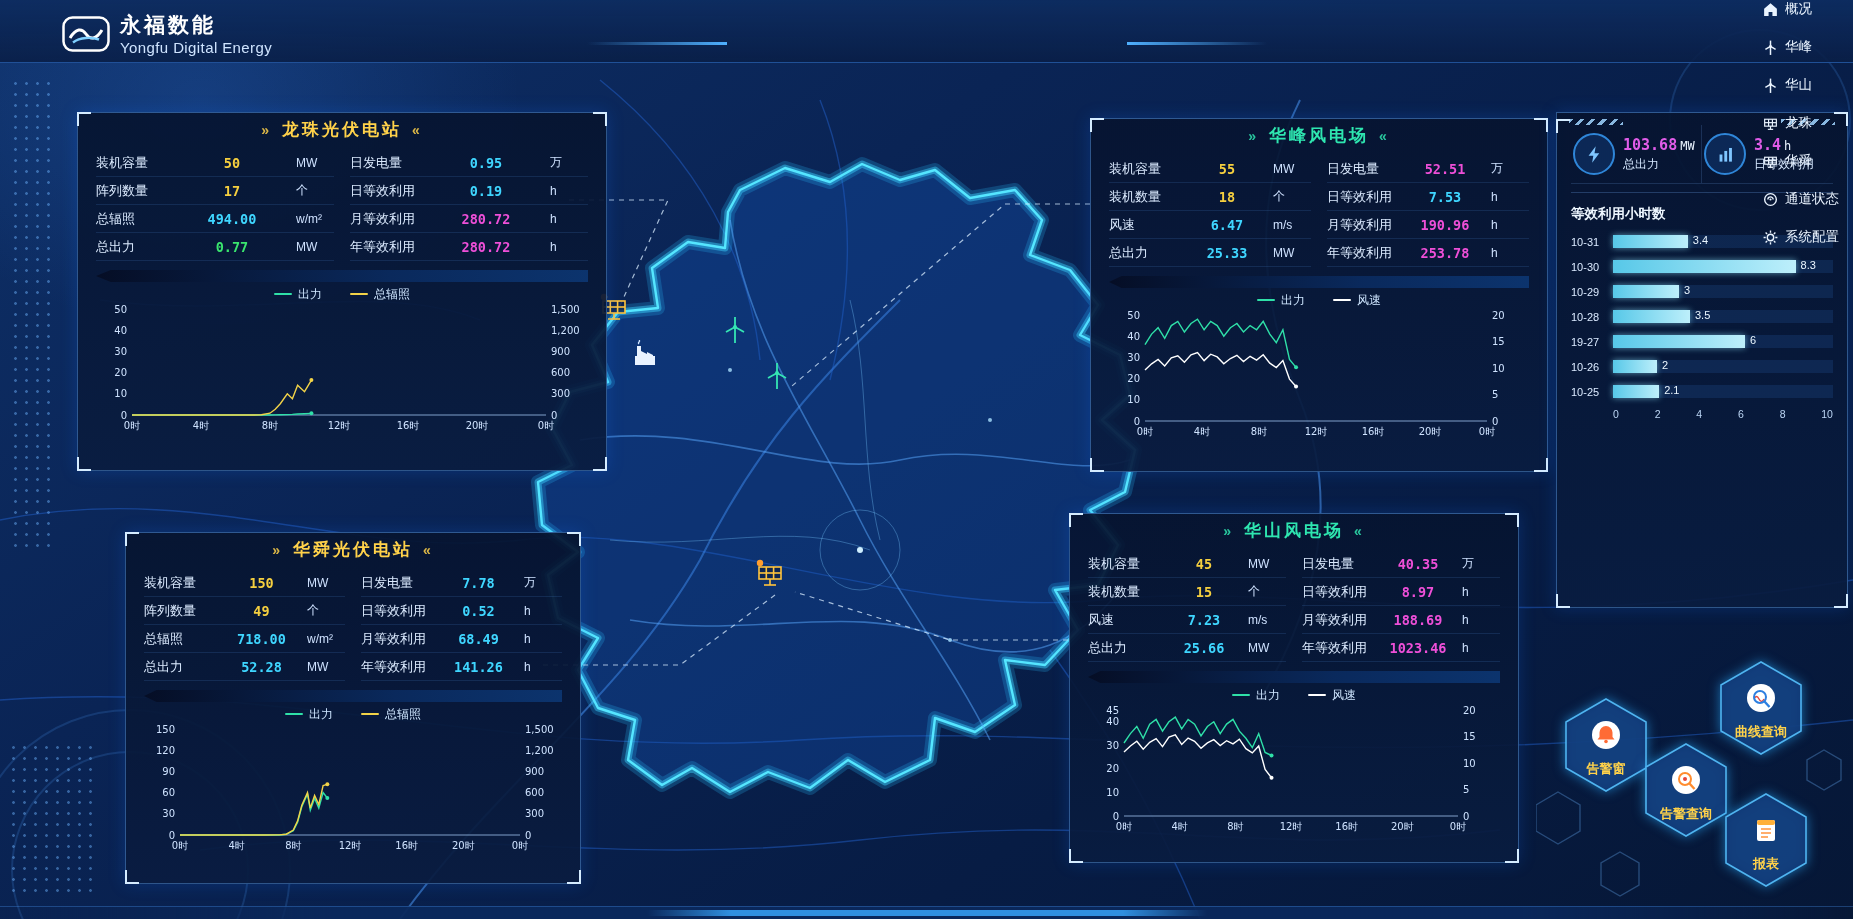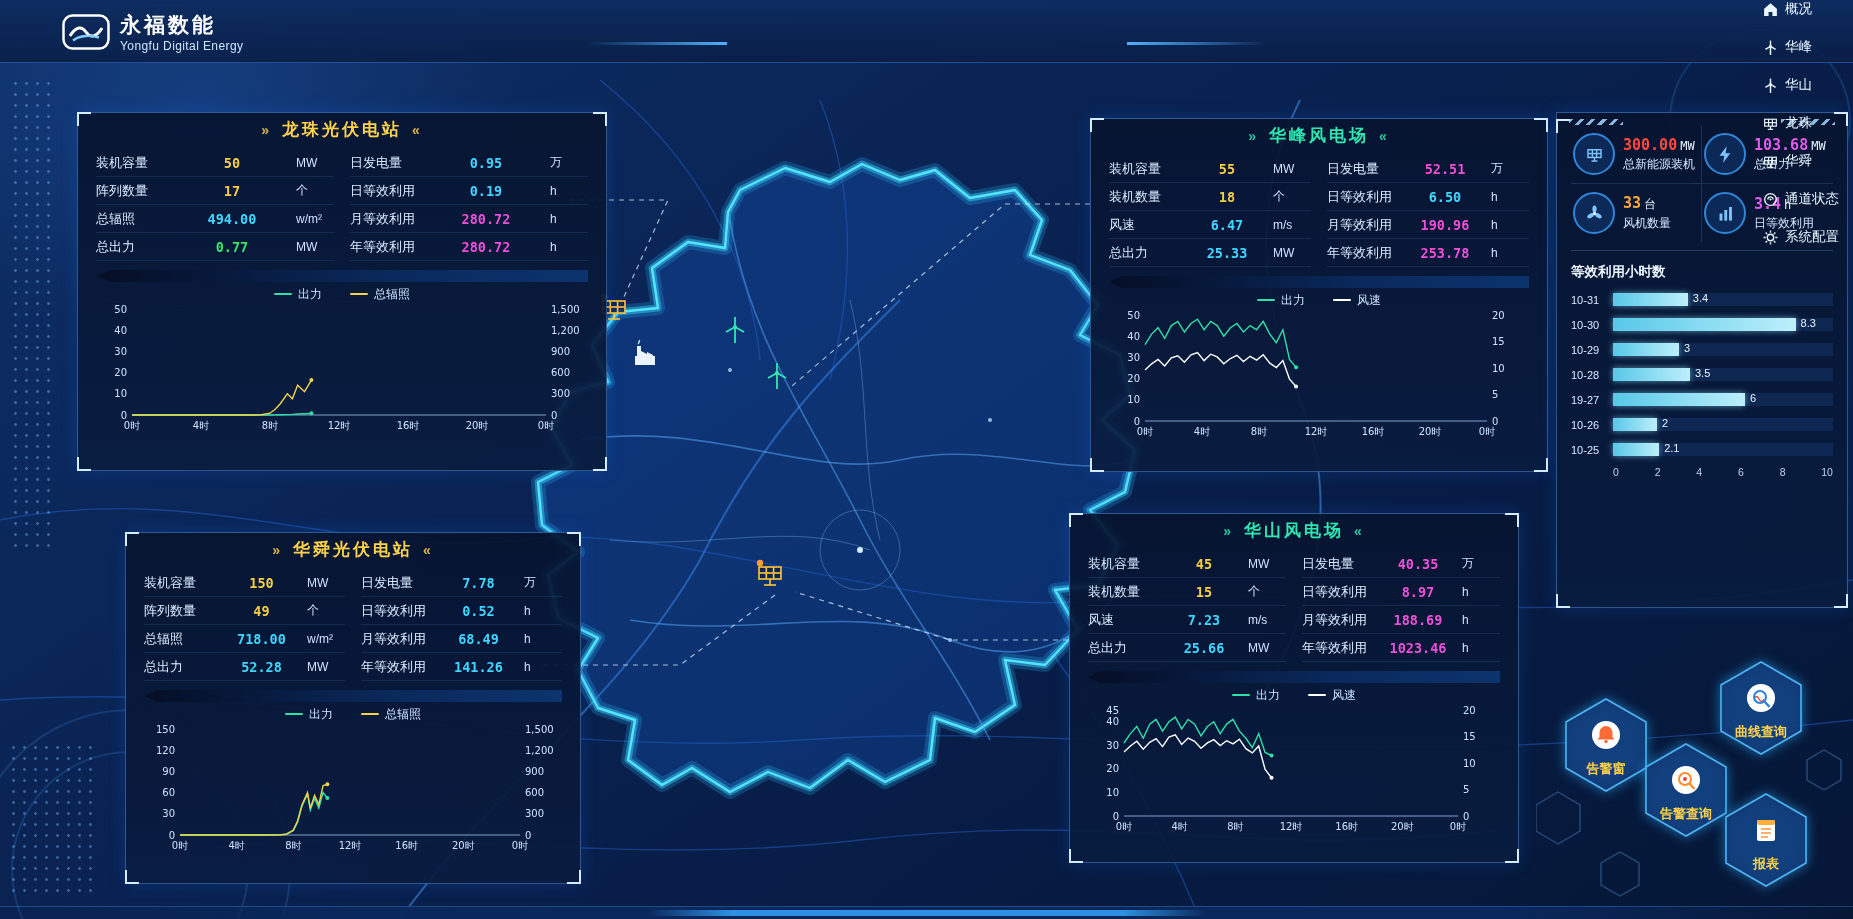--- a/index.html
+++ b/index.html
@@ -9,21 +9,21 @@
   .glowtl{position:absolute;left:-150px;top:-150px;width:700px;height:500px;
     background:radial-gradient(ellipse at center,rgba(60,140,255,.18),transparent 65%);z-index:2;}
   .dots{position:absolute;z-index:2;background-image:radial-gradient(rgba(110,180,255,.45) 1px,transparent 1.7px);background-size:11px 11px;}
 
   
   .header{position:absolute;top:0;left:0;right:0;height:62px;z-index:40;
     background:linear-gradient(180deg,rgba(13,44,96,.96),rgba(9,30,70,.88));
     border-bottom:1px solid rgba(70,150,255,.35);}
   .logo{position:absolute;left:62px;top:11px;display:flex;gap:10px;align-items:center;}
   .logo-text .cn{font-size:21px;font-weight:bold;letter-spacing:3px;color:#fff;}
-  .logo-text .en{font-size:12px;color:#cfe4ff;letter-spacing:.4px;}
+  .logo-text .en{font-size:15px;color:#cfe4ff;letter-spacing:.4px;}
   .main-title{position:absolute;left:50%;top:11px;transform:translateX(-50%);
     font-size:28px;font-weight:bold;letter-spacing:9px;color:#f2f9ff;white-space:nowrap;z-index:41;
     text-shadow:0 0 14px rgba(90,190,255,.95),0 2px 3px rgba(0,40,120,.8);}
   .title-wing{position:absolute;top:42px;width:140px;height:3px;z-index:41;}
   .title-wing.l{right:calc(50% + 200px);background:linear-gradient(90deg,transparent,#4fb0ff);}
   .title-wing.r{left:calc(50% + 200px);background:linear-gradient(270deg,transparent,#4fb0ff);}
   .nav{position:absolute;right:14px;top:0;height:62px;display:flex;align-items:flex-start;gap:20px;z-index:42;flex-direction:column;}
   .nav-item{display:flex;align-items:center;gap:6px;font-size:13.5px;cursor:pointer;color:#eaf4ff;}
   .nav-item svg{width:17px;height:17px;display:block;}
 
@@ -435,21 +435,21 @@
           </div>
       </div>
       <div class="scol">
         <div class="stat">
             <span class="sl">日发电量</span>
             <span class="sv" data-color="magenta">52.51</span>
             <span class="su">万</span>
           </div>
         <div class="stat">
             <span class="sl">日等效利用</span>
-            <span class="sv" data-color="cyan">6.50</span>
+            <span class="sv" data-color="cyan">7.53</span>
             <span class="su">h</span>
           </div>
         <div class="stat">
             <span class="sl">月等效利用</span>
             <span class="sv" data-color="magenta">190.96</span>
             <span class="su">h</span>
           </div>
         <div class="stat">
             <span class="sl">年等效利用</span>
             <span class="sv" data-color="magenta">253.78</span>
@@ -657,60 +657,26 @@
   </section>
 
   <section class="panel sys" style="left:1556px;top:112px;width:262px;height:494px;">
     <div class="corners"></div>
     <div class="hazard l"></div>
     <div class="hazard r"></div>
     <div class="sys-stats">
       <div class="sys-stat">
         <span class="sys-ic">
           <svg viewBox="0 0 16 16">
-              <g stroke="#7fc6ff" stroke-width="1.2" fill="none">
-                <rect x="2.5" y="4" width="11" height="6.5"></rect>
-                <line x1="6.2" y1="4" x2="6.2" y2="10.5"></line>
-                <line x1="9.8" y1="4" x2="9.8" y2="10.5"></line>
-                <line x1="2.5" y1="7.2" x2="13.5" y2="7.2"></line>
-                <line x1="8" y1="10.5" x2="8" y2="13.5"></line>
-                <line x1="5.5" y1="13.5" x2="10.5" y2="13.5"></line>
-              </g>
-            </svg>
-        </span>
-        <span class="sys-txt">
-          <span class="sys-val" data-color="red"><span>300.00</span><span class="unit">MW</span></span>
-          <span class="sys-label">总新能源装机</span>
-        </span>
-      </div>
-      <div class="sys-stat">
-        <span class="sys-ic">
-          <svg viewBox="0 0 16 16">
               <path d="M9,1 L3,9 h4 l-1,6 6,-8 H8 Z" fill="#7fc6ff"></path>
             </svg>
         </span>
         <span class="sys-txt">
           <span class="sys-val" data-color="magenta"><span>103.68</span><span class="unit">MW</span></span>
           <span class="sys-label">总出力</span>
-        </span>
-      </div>
-      <div class="sys-stat">
-        <span class="sys-ic">
-          <svg viewBox="0 0 16 16">
-              <g fill="#7fc6ff">
-                <ellipse cx="8" cy="4.2" rx="1.8" ry="3"></ellipse>
-                <ellipse cx="8" cy="4.2" rx="1.8" ry="3" transform="rotate(120 8 8)"></ellipse>
-                <ellipse cx="8" cy="4.2" rx="1.8" ry="3" transform="rotate(240 8 8)"></ellipse>
-              </g>
-              <circle cx="8" cy="8" r="1.4" fill="#dff2ff"></circle>
-            </svg>
-        </span>
-        <span class="sys-txt">
-          <span class="sys-val" data-color="orange"><span>33</span><span class="unit">台</span></span>
-          <span class="sys-label">风机数量</span>
         </span>
       </div>
       <div class="sys-stat">
         <span class="sys-ic">
           <svg viewBox="0 0 16 16">
               <g fill="#7fc6ff">
                 <rect x="3" y="8" width="2.4" height="6"></rect>
                 <rect x="7" y="5" width="2.4" height="9"></rect>
                 <rect x="11" y="2.5" width="2.4" height="11.5"></rect>
               </g>

